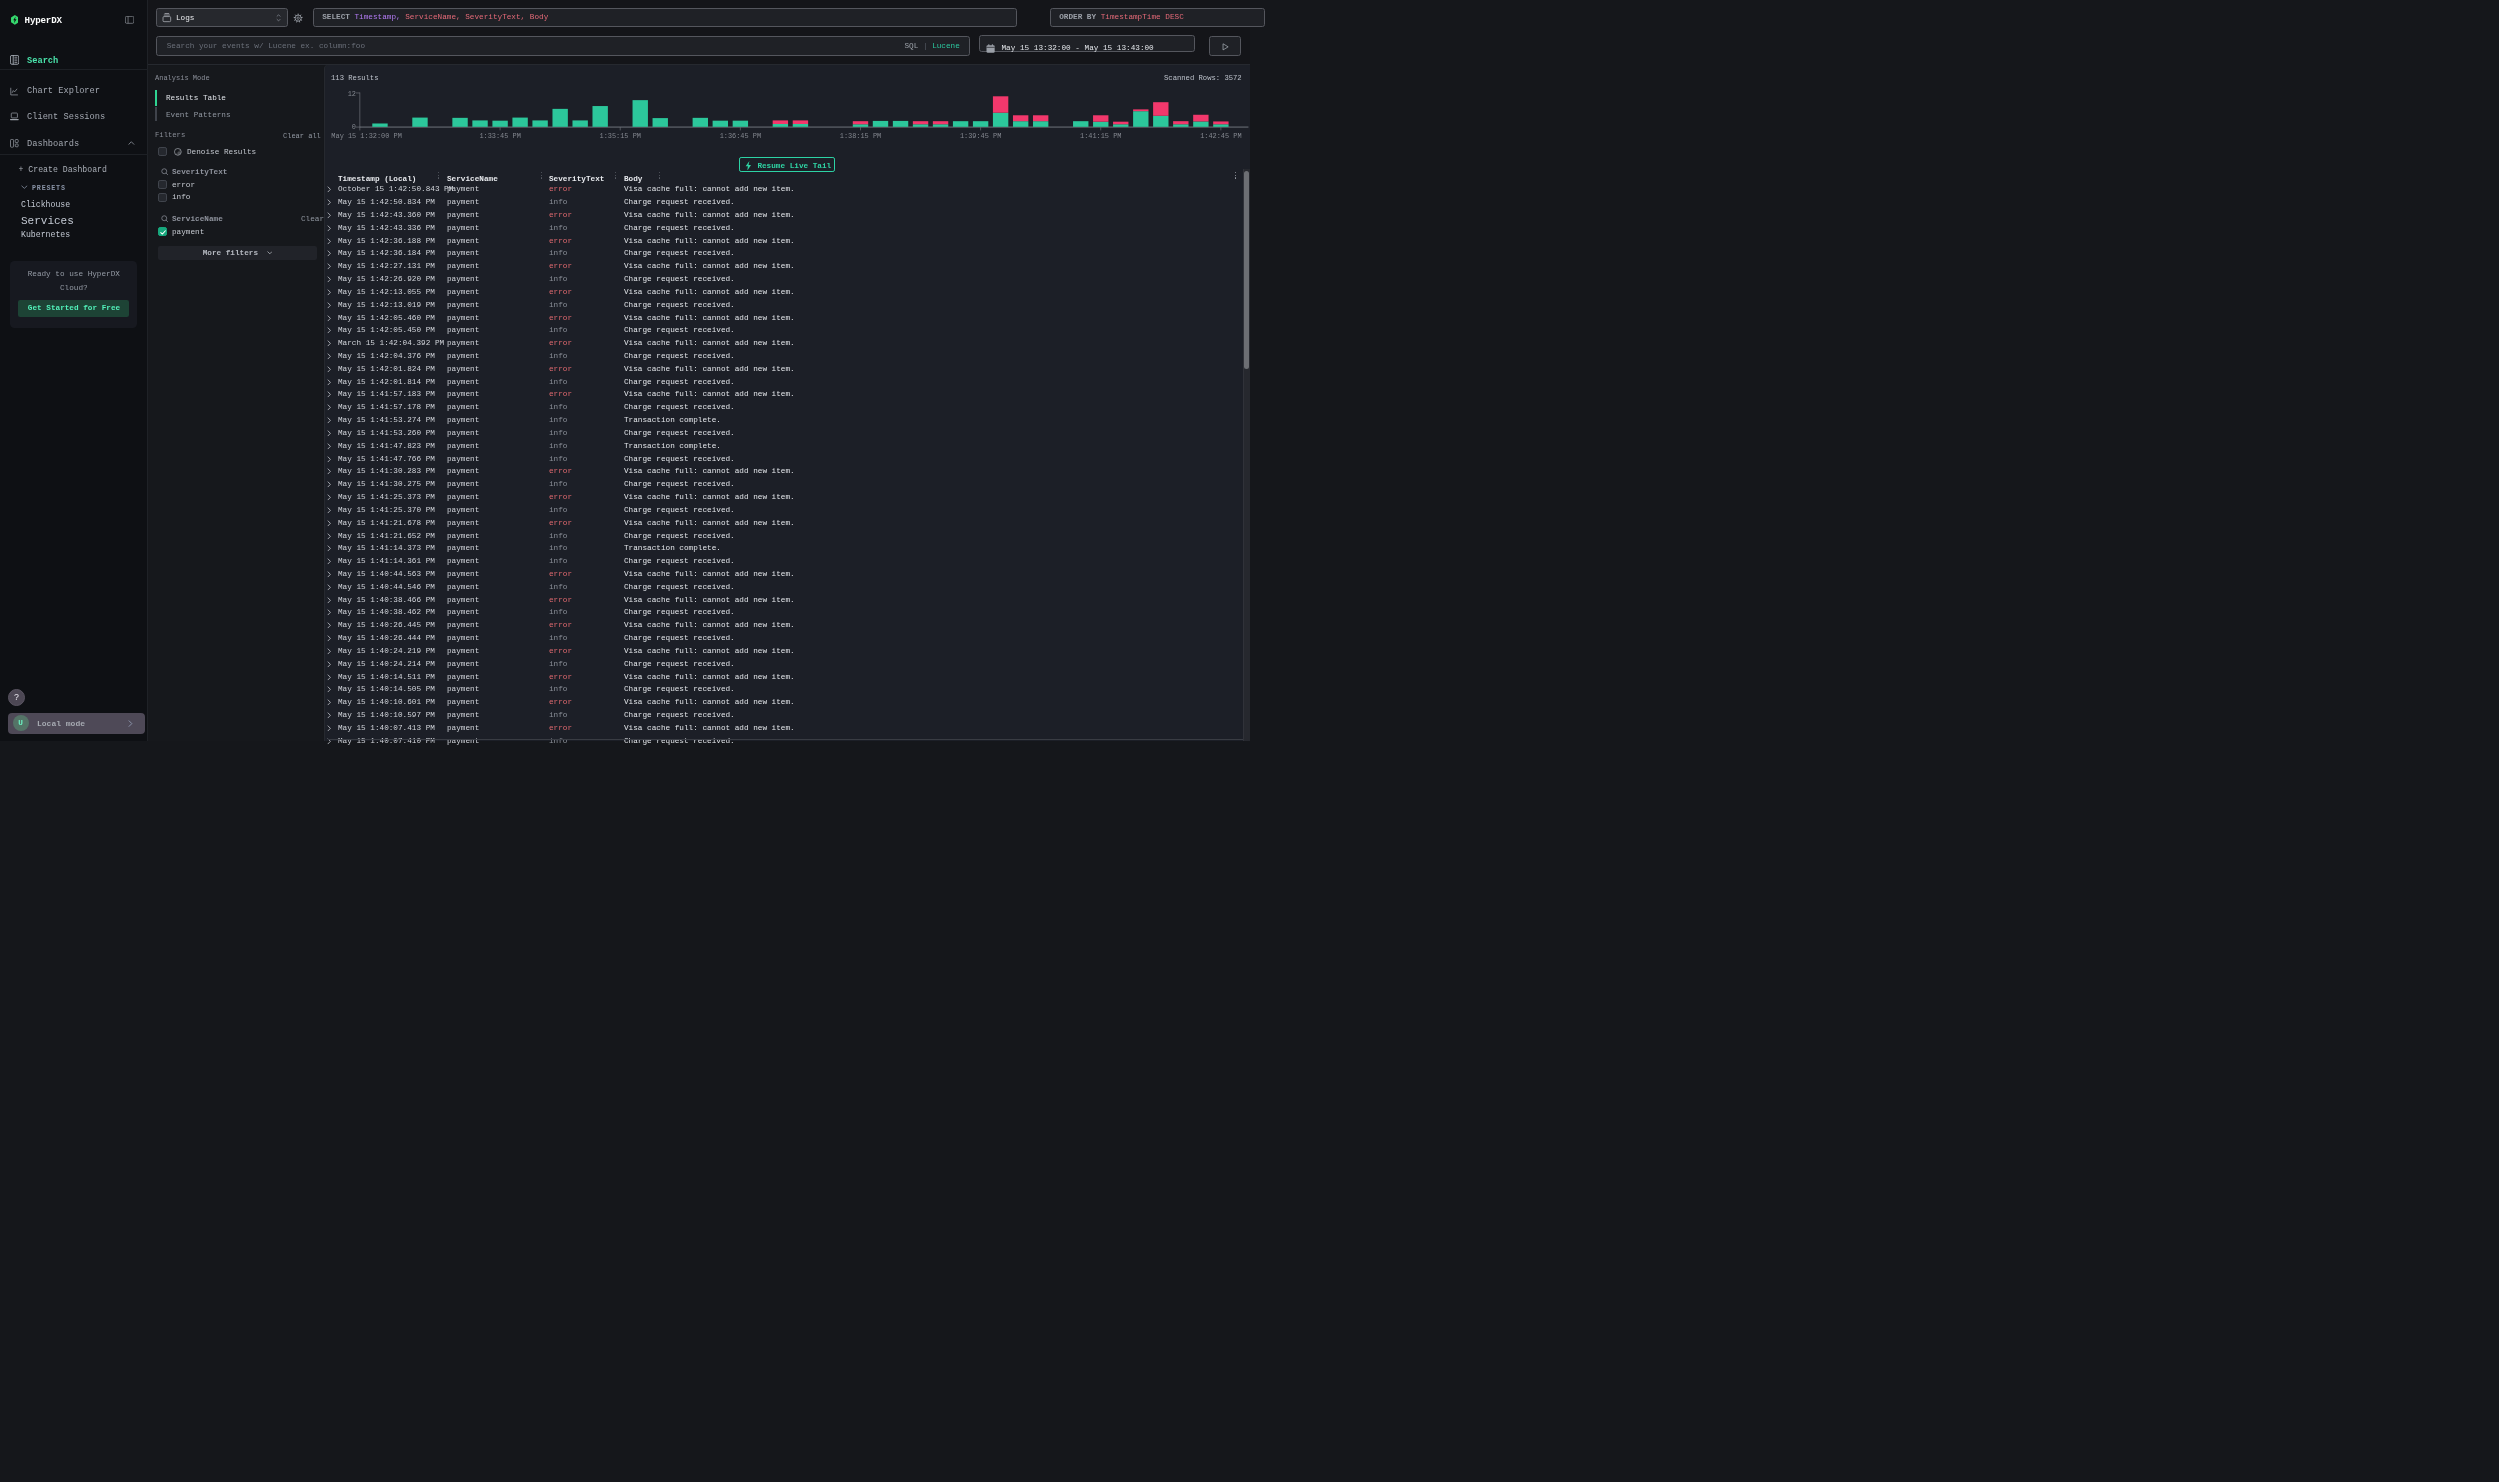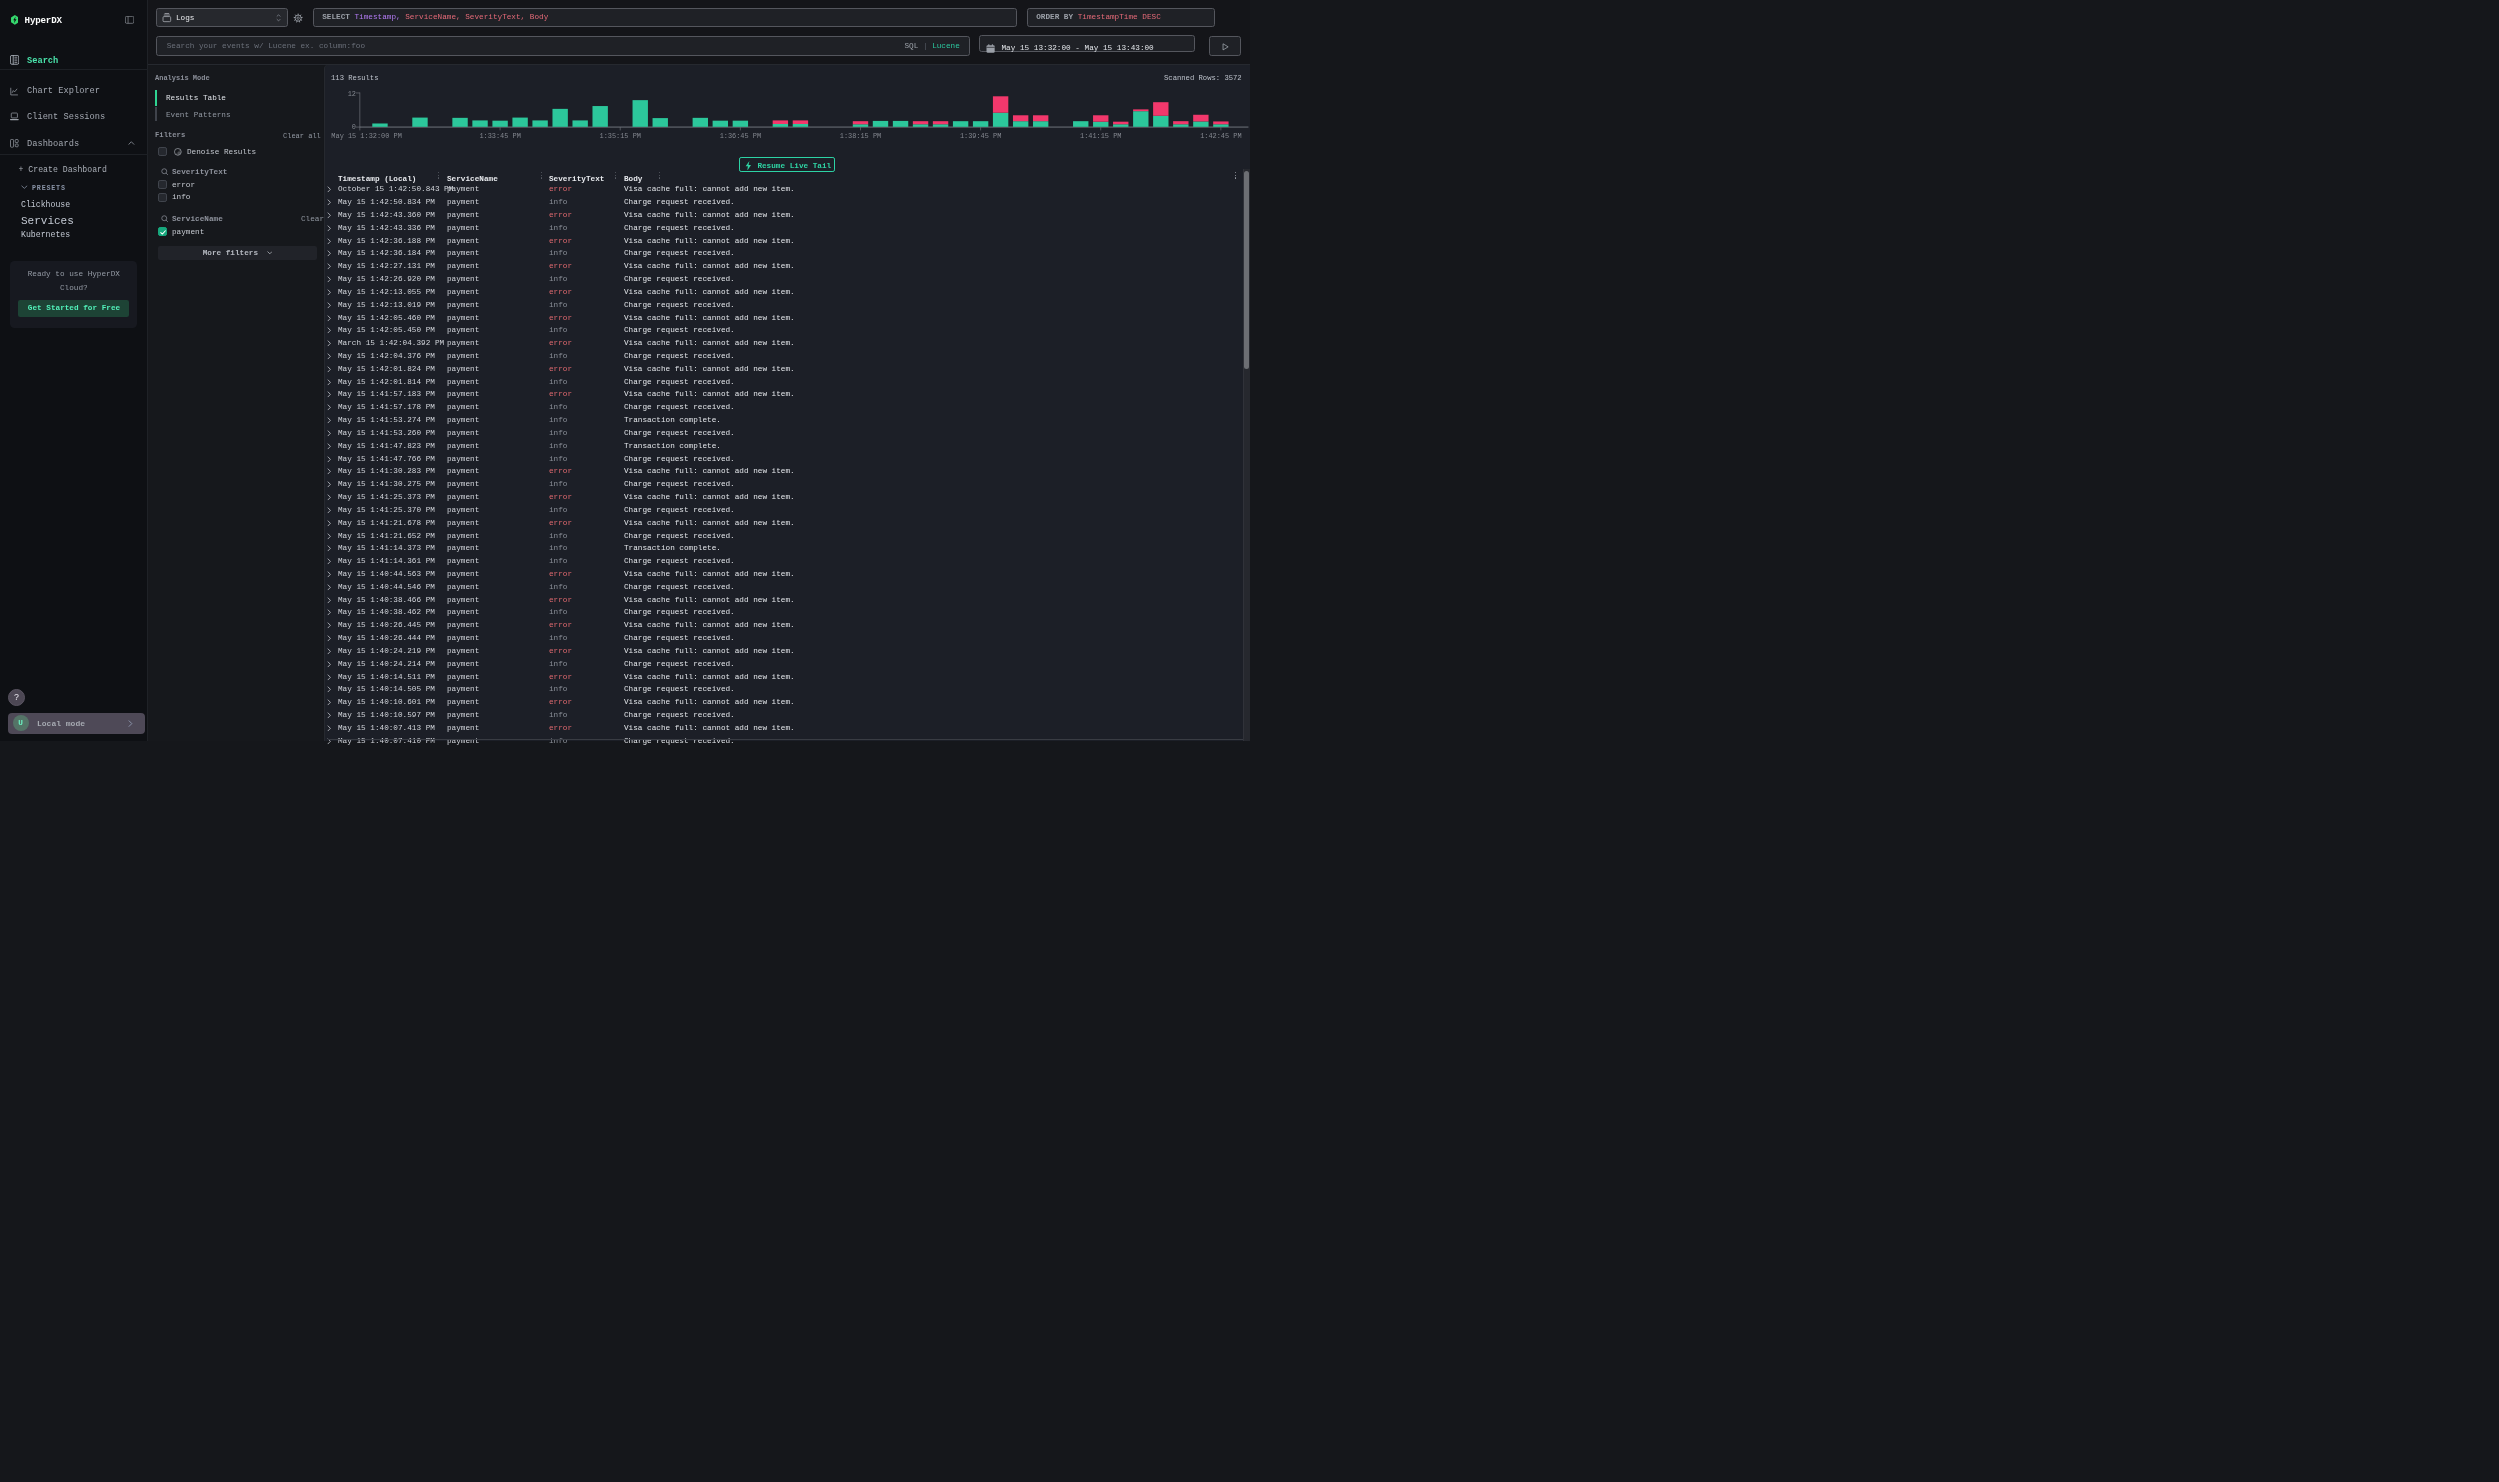--- a/index.html
+++ b/index.html
@@ -8,21 +8,21 @@
 
 #sidebar { position:absolute; left:0; top:0; width:148px; height:741px; background:#0e1014;
   border-right:0.5px solid #1f2227; }
 .sep { position:absolute; left:0; width:148px; height:0.5px; background:#1d2025; }
 .navtx { font-size:8.7px; color:#a3a8b1;font-family:Liberation Mono, monospace; }
 
 #topbar { position:absolute; left:148px; top:0; width:1102px; height:65px; background:#141519;
   border-bottom:0.5px solid #26292f; }
 .box { position:absolute; border:0.5px solid #54565d; border-radius:2.6px; background:#1f2126; }
 
-.fp-h { font-size:7px; font-weight:bold; color:#8b8f99; }
+.fp-h { font-size:7px; font-weight:normal; color:#8b8f99; }
 .cb { position:absolute; width:8.7px; height:8.7px; border-radius:2.1px; background:#25282e; border:0.5px solid #41454d; }
 .cb.on { background:#17a87d; border-color:#17a87d; }
 
 #results { position:absolute; left:324px; top:65px; width:926px; height:676px; background:#1c1f27;
   border-left:0.5px solid #26292f; border-top-left-radius:4.1px; overflow:hidden; }
 .axt { font-family:"Liberation Mono",monospace; font-size:13.5px; fill:#83878f; }
 .row { position:absolute; left:0; width:1250px; height:13px; line-height:13px; }
 .rchev { position:absolute; left:327px; top:3.1px; width:4.1px; height:6.7px; }
 .c-ts { position:absolute; left:338px; color:#d2d5db; }
 .c-sn { position:absolute; left:447px; color:#d2d5db; }
@@ -135,21 +135,21 @@
       <line x1="3.99" y1="8.94" x2="2.12" y2="8.61"></line>
       <line x1="6.08" y1="5.33" x2="4.86" y2="3.87"></line>
     </g>
   <circle cx="10" cy="10" r="5.9" fill="none" stroke="#9ba0a8" stroke-width="1.5"></circle>
   <circle cx="10" cy="10" r="2.3" fill="none" stroke="#9ba0a8" stroke-width="1.5"></circle>
 </svg>
 <div class="box" style="left:313px;top:7.7px;width:704px;height:19px;line-height:17.7px">
   <span class="b" style="margin-left:8.2px;color:#9ba0a8">SELECT</span>
   <span style="color:#b47bf5"> Timestamp,</span><span style="color:#e56a78"> ServiceName, SeverityText, Body</span>
 </div>
-<div class="box" style="left:1027px;top:7.7px;width:188px;height:19px;line-height:17.7px">
+<div class="box" style="left:1050px;top:7.7px;width:215px;height:19px;line-height:17.7px">
   <span class="b" style="margin-left:8.2px;color:#9ba0a8">ORDER BY</span>
   <span style="color:#e56a78"> TimestampTime DESC</span>
 </div>
 <div class="box" style="left:156px;top:36px;width:814px;height:20px;line-height:19px">
   <span style="margin-left:9.7px;color:#6b707a">Search your events w/ Lucene ex. column:foo</span>
   <span class="abs" style="right:9.2px;top:0;color:#9ba0a8">SQL <span style="color:#585d66">|</span> <span style="color:#2cc9a0">Lucene</span></span>
 </div>
 <div class="box" style="left:979px;top:35px;width:216px;height:17px;line-height:24px">
   <svg class="abs" style="left:6.2px;top:7.7px" width="9.2" height="9.2" viewBox="0 0 18 18">
     <rect x="1" y="2.5" width="16" height="14.5" rx="2.5" fill="#9ba0a8"></rect>

